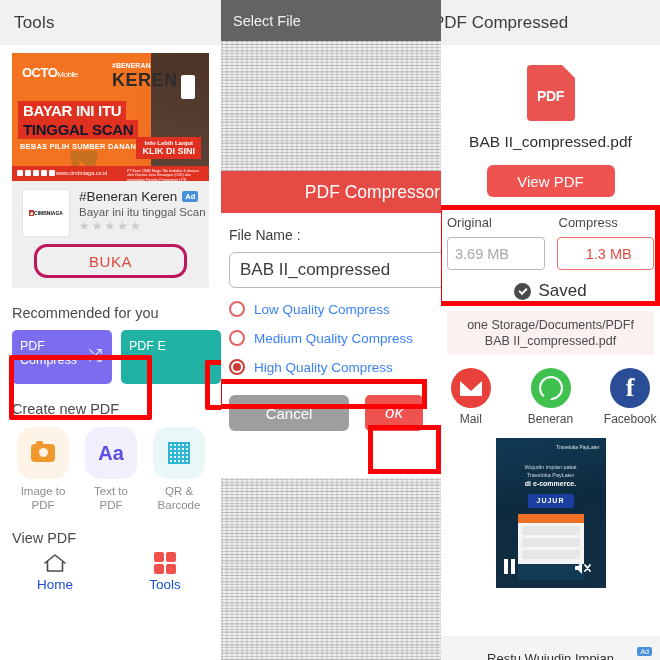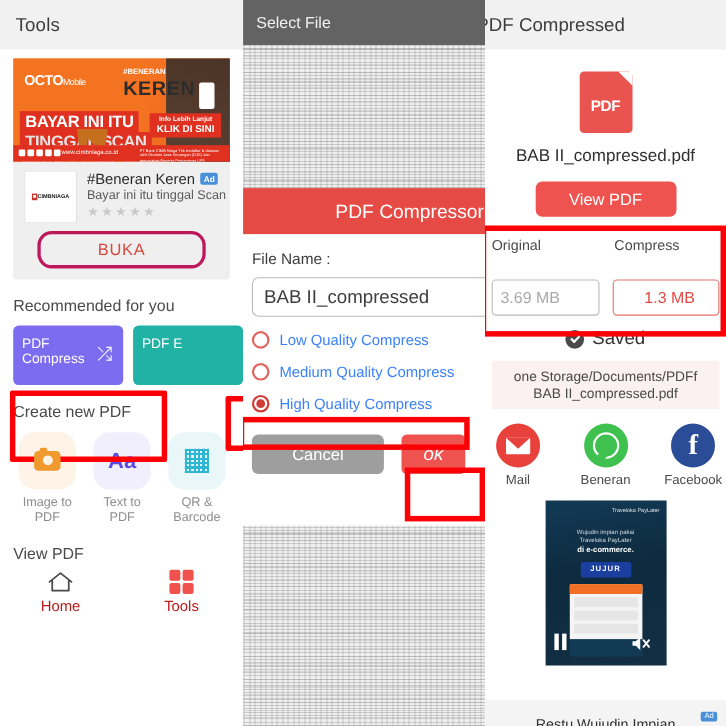--- a/index.html
+++ b/index.html
@@ -10,28 +10,28 @@
     -webkit-font-smoothing:antialiased;
   }
   .screens{position:relative;width:660px;height:660px;}
 
   
   .panel-left{position:absolute;left:0;top:0;width:221px;height:660px;background:#fff;overflow:hidden;}
   .p1-header{height:45px;background:#f1f1f1;display:flex;align-items:center;padding-left:14px;}
   .p1-header-title{font-size:17px;color:#3c3c3c;letter-spacing:.2px;}
 
   .ad-card{margin:8px 12px 0 12px;background:#efefef;border-radius:3px;padding-bottom:10px;}
-  .ad-banner{height:94px;background:linear-gradient(100deg,#f47321 0%,#f47321 58%,#e8601f 100%);position:relative;overflow:hidden;}
+  .ad-banner{height:128px;background:linear-gradient(100deg,#f47321 0%,#f47321 58%,#e8601f 100%);position:relative;overflow:hidden;}
   .ad-banner .octo{position:absolute;left:10px;top:12px;color:#fff;font-size:13px;font-weight:bold;letter-spacing:-.5px;}
   .ad-banner .octo small{font-size:8px;font-weight:normal;}
   .ad-banner .beneran{position:absolute;left:100px;top:9px;color:#fff;font-size:7px;font-weight:bold;}
   .ad-banner .keren{position:absolute;left:100px;top:17px;color:#2b2b2b;font-size:18px;font-weight:bold;letter-spacing:.5px;}
   .ad-banner .ribbon{position:absolute;left:6px;top:48px;background:#e03020;color:#fff;font-size:15px;font-weight:bold;
        padding:1px 5px;letter-spacing:-.3px;line-height:17px;}
-  .ad-banner .ribbon2{position:absolute;left:6px;top:67px;background:#e03020;color:#e5e5e5;font-size:15px;font-weight:bold;
+  .ad-banner .ribbon2{position:absolute;left:6px;top:67px;background:#e03020;color:#0f172a;font-size:15px;font-weight:bold;
        padding:1px 5px;letter-spacing:-.3px;line-height:17px;}
   .ad-banner .bebas{position:absolute;left:8px;top:89px;color:#fff;font-size:7.5px;font-weight:bold;letter-spacing:.2px;}
   .ad-banner .person{position:absolute;right:0;top:0;width:58px;height:118px;background:linear-gradient(180deg,#2a2a2a 10%,#3a3a3a 90%);opacity:.82;}
   .ad-banner .phone{position:absolute;right:14px;top:22px;width:14px;height:24px;background:#fff;border-radius:2px;}
   .ad-banner .cta{position:absolute;right:8px;bottom:22px;background:#e03020;padding:3px 6px;text-align:center;}
   .ad-banner .cta .l1{color:#fff;font-size:6px;font-weight:bold;}
   .ad-banner .cta .l2{color:#fff;font-size:9px;font-weight:bold;}
   .ad-banner .cups{position:absolute;left:58px;bottom:14px;width:28px;height:16px;background:#c6701f;
         clip-path:polygon(0 0,38% 0,32% 100%,6% 100%, 0 0, 55% 0, 100% 0, 92% 100%, 62% 100%);}
   .ad-banner .footbar{position:absolute;left:0;right:0;bottom:0;height:15px;background:#e03020;}
@@ -75,21 +75,21 @@
   .cam:before{content:"";position:absolute;left:8px;top:4px;width:9px;height:9px;border-radius:50%;background:#fdf3e7;}
   .cam:after{content:"";position:absolute;left:5px;top:-3px;width:7px;height:4px;background:#f0992e;border-radius:2px 2px 0 0;}
   .aa{font-size:20px;color:#5b4de0;font-weight:bold;}
   .qr{width:22px;height:22px;background:
       repeating-linear-gradient(0deg,#2eb6d4 0 2px,transparent 2px 4px),
       repeating-linear-gradient(90deg,#2eb6d4 0 2px,transparent 2px 4px);}
 
   .view-title{font-size:14.5px;color:#4a4a4a;margin:18px 0 0 12px;}
   .bottom-nav{display:flex;margin-top:6px;}
   .nav-item{width:110px;text-align:center;}
-  .nav-item .lbl{font-size:13.5px;color:#b91c1c;margin-top:3px;}
+  .nav-item .lbl{font-size:13.5px;color:#1d4ed8;margin-top:3px;}
   .home-ic{width:26px;height:22px;margin:0 auto;position:relative;}
   .home-ic svg{display:block;}
   .tools-ic{width:22px;height:22px;margin:0 auto;display:grid;grid-template-columns:10px 10px;grid-template-rows:10px 10px;gap:2px;}
   .tools-ic i{display:block;background:#f0514d;border-radius:2px;}
 
   
   .panel-mid{position:absolute;left:221px;top:0;width:220px;height:660px;background:#fff;overflow:hidden;}
   .p2-header{height:41px;background:#636363;display:flex;align-items:center;padding-left:12px;}
   .p2-header-title{color:#f1f1f1;font-size:14.5px;}
   .noise{background-image:
@@ -128,21 +128,21 @@
   .pdf-icon{width:48px;height:56px;background:#ea5450;border-radius:4px;position:relative;
       display:flex;align-items:center;justify-content:center;}
   .pdf-icon:after{content:"";position:absolute;right:0;top:0;border-width:0 13px 13px 0;border-style:solid;border-color:#fff #fff transparent transparent;}
   .pdf-icon span{color:#fff;font-size:14px;font-weight:bold;letter-spacing:-.3px;margin-top:6px;}
   .p3-filename{text-align:center;font-size:15.5px;color:#2f2f2f;margin-top:12px;}
   .view-btn{margin:14px auto 0 auto;width:128px;height:32px;background:#ef5350;border-radius:6px;display:flex;align-items:center;justify-content:center;}
   .view-btn span{color:#fff;font-size:15px;}
   .sizes{display:flex;margin-top:18px;padding:0 6px;}
   .size-col{flex:1;}
   .size-col .cap{font-size:13px;color:#4a4a4a;}
-  .size-box{margin-top:24px;height:33px;border:1px solid #b9b9b9;border-radius:4px;display:flex;align-items:center;padding-left:7px;box-sizing:border-box;}
+  .size-box{margin-top:7px;height:33px;border:1px solid #b9b9b9;border-radius:4px;display:flex;align-items:center;padding-left:7px;box-sizing:border-box;}
   .size-box.red{border-color:#e8706c;justify-content:center;}
   .size-box span{font-size:14.5px;color:#a8a8a8;}
   .size-box.red span{color:#e04a44;}
   .col2{margin-left:12px;}
   .col2 .cap{text-align:left;padding-left:2px;}
   .hl-sizes{position:absolute;left:-4px;top:205px;width:223px;height:101px;border:5px solid #fb0005;box-sizing:border-box;}
   .saved-row{display:flex;align-items:center;justify-content:center;gap:7px;margin-top:11px;}
   .saved-ic{width:17px;height:17px;border-radius:50%;background:#4a4a4a;display:flex;align-items:center;justify-content:center;}
   .saved-ic:after{content:"";width:6px;height:3px;border-left:2px solid #fff;border-bottom:2px solid #fff;transform:rotate(-45deg);margin-top:-2px;}
   .saved-txt{font-size:17px;color:#333;}

